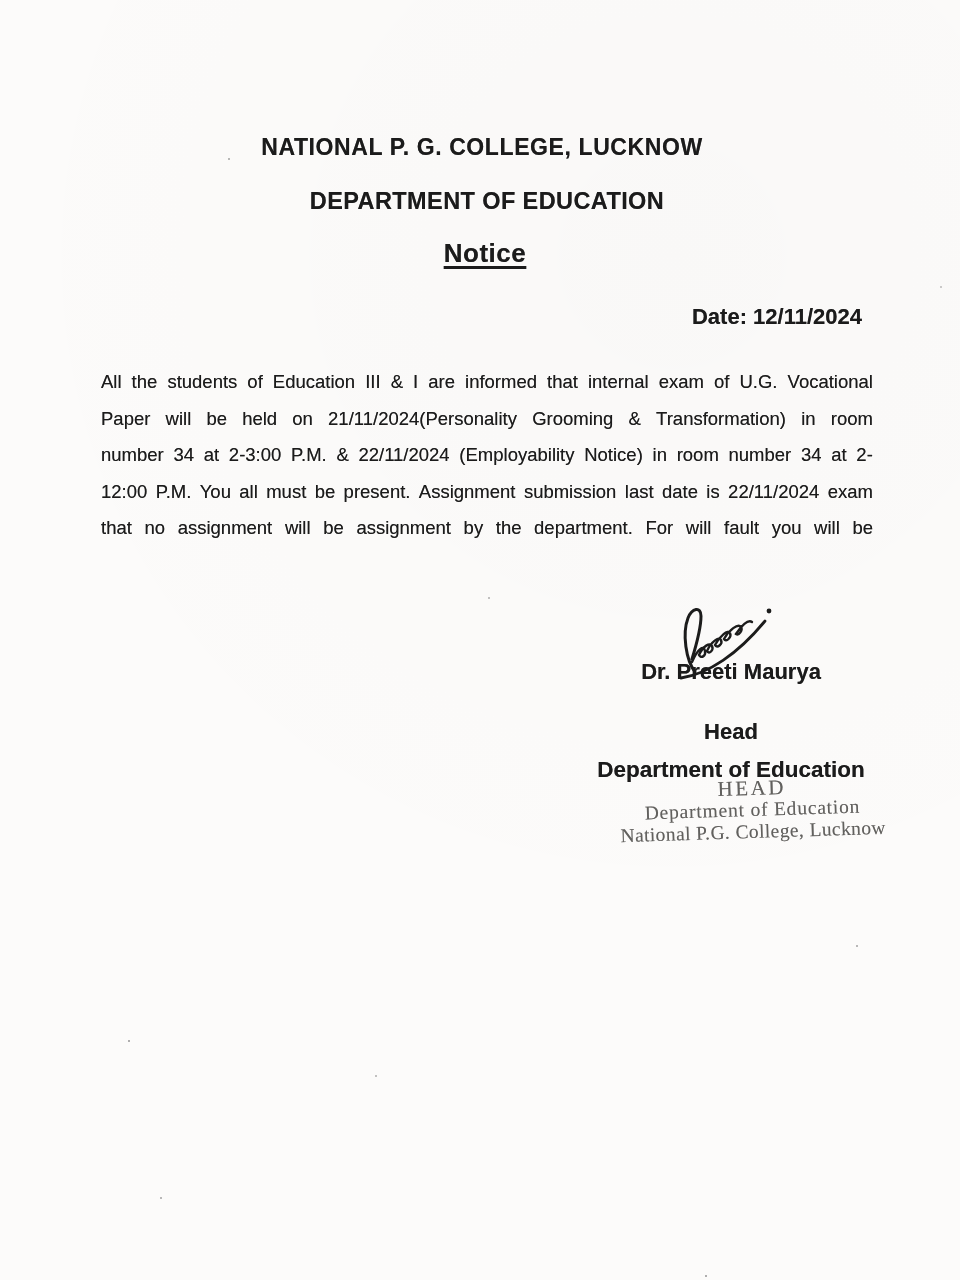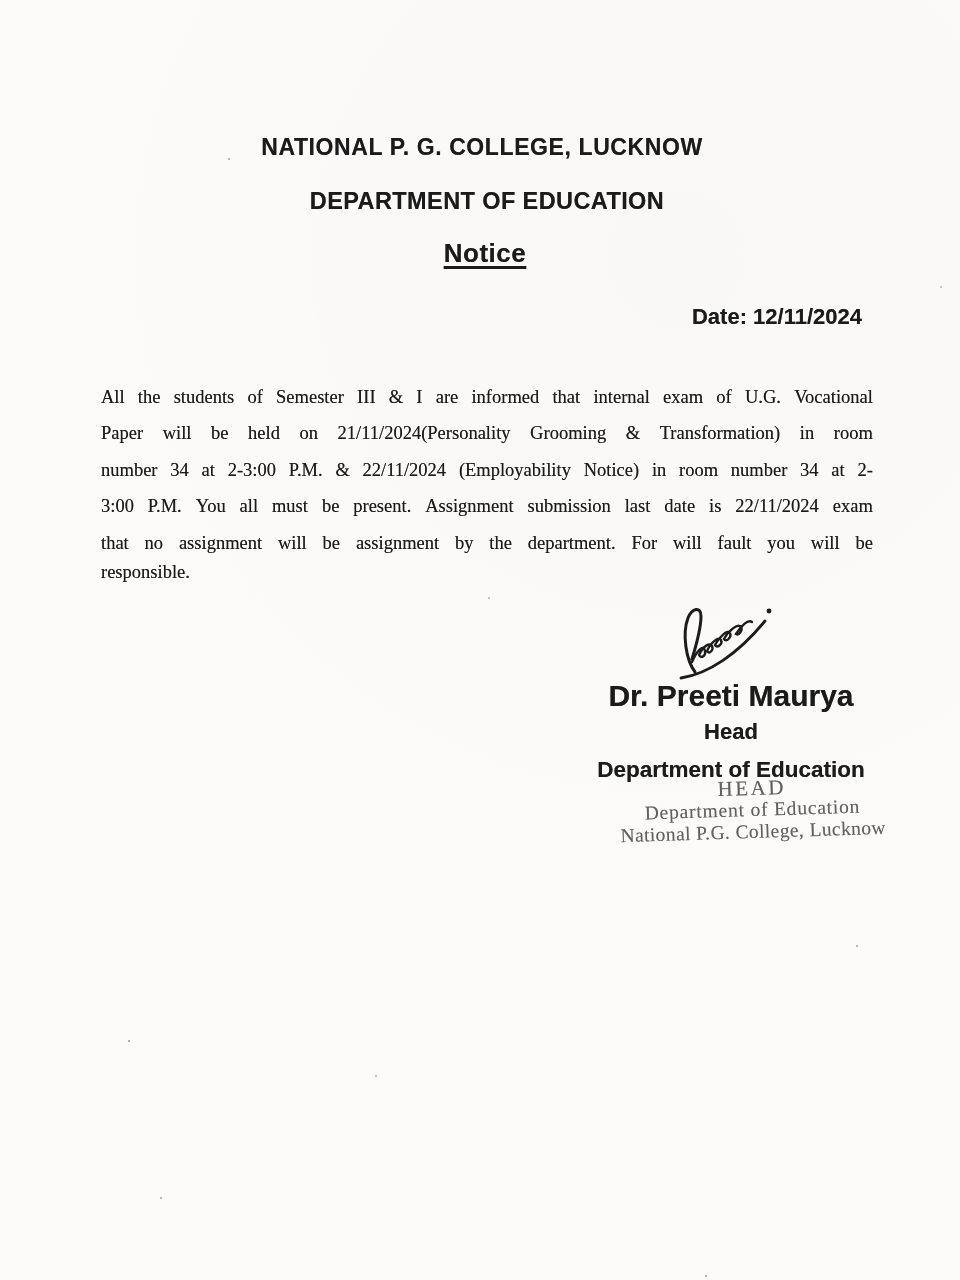--- a/index.html
+++ b/index.html
@@ -45,30 +45,29 @@
   .notice-heading span{ text-decoration:underline; text-decoration-thickness:3px; text-underline-offset:4px;}
   .notice-date{
     position:absolute;top:304px;right:98px;
     font-size:22px;font-weight:700;
   }
   .body-block{
     position:absolute;left:95px;top:371px;width:772px;
     font-size:18.5px;
   }
   .body-line{
-    height:36.6px;display:flex;justify-content:space-between;align-items:flex-end;
+    height:36.6px;display:flex;justify-content:space-between;align-items:flex-start;
     white-space:nowrap;
-    font-family:Liberation Serif, serif;
   }
   .body-line.last{display:block;line-height:36.6px;text-align:left;}
 
   .signature-wrap{position:absolute;left:672px;top:598px;width:118px;height:88px;}
 
   .signatory{position:absolute;left:565px;width:320px;text-align:center;font-weight:700;}
-  .sig-name{top:679px;font-size:30px;}
+  .sig-name{top:659px;font-size:22px;}
   .sig-title{top:719px;font-size:22px;}
   .sig-dept{top:757px;font-size:22.5px;}
 
   .stamp{
     position:absolute;left:600px;top:778px;width:305px;text-align:center;
     font-family:"Liberation Serif", serif;
     color:rgba(82,80,78,.82);
     transform:rotate(-1.8deg);
     text-shadow:0 0 .6px rgba(90,88,86,.5);
   }
@@ -91,21 +90,21 @@
   </div>
 
   <div class="notice-date scan-text">Date: 12/11/2024</div>
 
   <div class="body-block scan-text">
     <div class="body-line">
         <span>All</span>
         <span>the</span>
         <span>students</span>
         <span>of</span>
-        <span>Semester</span>
+        <span>Education</span>
         <span>III</span>
         <span>&amp;</span>
         <span>I</span>
         <span>are</span>
         <span>informed</span>
         <span>that</span>
         <span>internal</span>
         <span>exam</span>
         <span>of</span>
         <span>U.G.</span>
@@ -135,21 +134,21 @@
         <span>(Employability</span>
         <span>Notice)</span>
         <span>in</span>
         <span>room</span>
         <span>number</span>
         <span>34</span>
         <span>at</span>
         <span>2-</span>
       </div>
     <div class="body-line">
-        <span>3:00</span>
+        <span>12:00</span>
         <span>P.M.</span>
         <span>You</span>
         <span>all</span>
         <span>must</span>
         <span>be</span>
         <span>present.</span>
         <span>Assignment</span>
         <span>submission</span>
         <span>last</span>
         <span>date</span>
@@ -167,21 +166,20 @@
         <span>by</span>
         <span>the</span>
         <span>department.</span>
         <span>For</span>
         <span>will</span>
         <span>fault</span>
         <span>you</span>
         <span>will</span>
         <span>be</span>
       </div>
-    <div class="body-line last">responsible.</div>
   </div>
 
   <div class="signature-wrap">
     <svg width="118" height="88" viewBox="0 0 118 88" fill="none">
 
       <path d="M23,74 C14,62 10,36 16,20 C20,10 29,8 29,18 C29,31 24,48 20,61" stroke="#1c1c1c" stroke-width="3" stroke-linecap="round" fill="none"></path>
 
       <path d="M20,64 C26,50 32,47 33,53 C34,58 29,61 27,57 C31,48 38,44 40,48 C42,52 37,57 35,53 C39,44 47,38 49,42 C51,46 45,51 43,47 C48,38 56,31 58,35 C60,39 54,45 52,41 C57,32 66,25 69,29 C71,32 67,38 64,36 C69,28 76,21 80,24" stroke="#1c1c1c" stroke-width="2.4" stroke-linecap="round" fill="none"></path>
 
       <path d="M9,80 C36,76 66,56 93,23" stroke="#1c1c1c" stroke-width="2.8" stroke-linecap="round" fill="none"></path>

